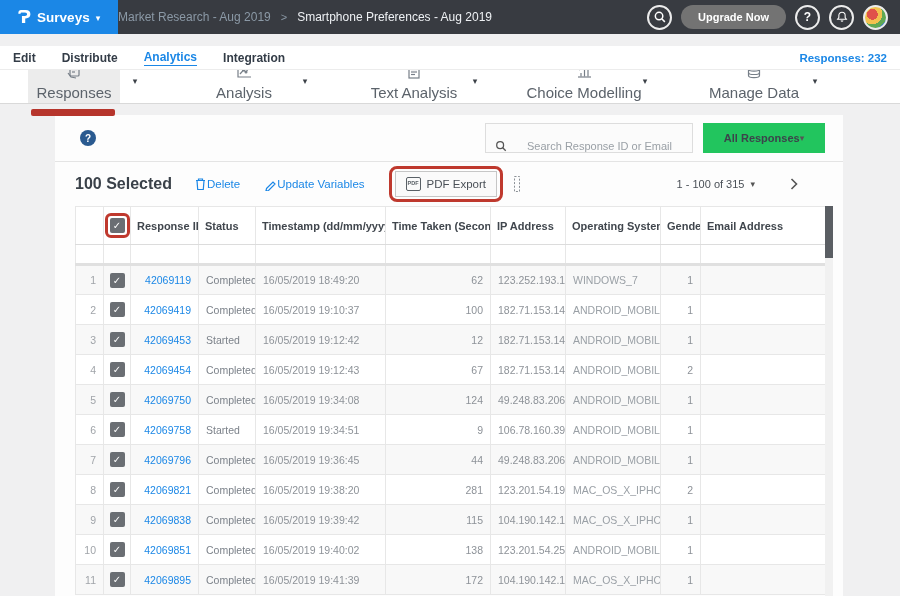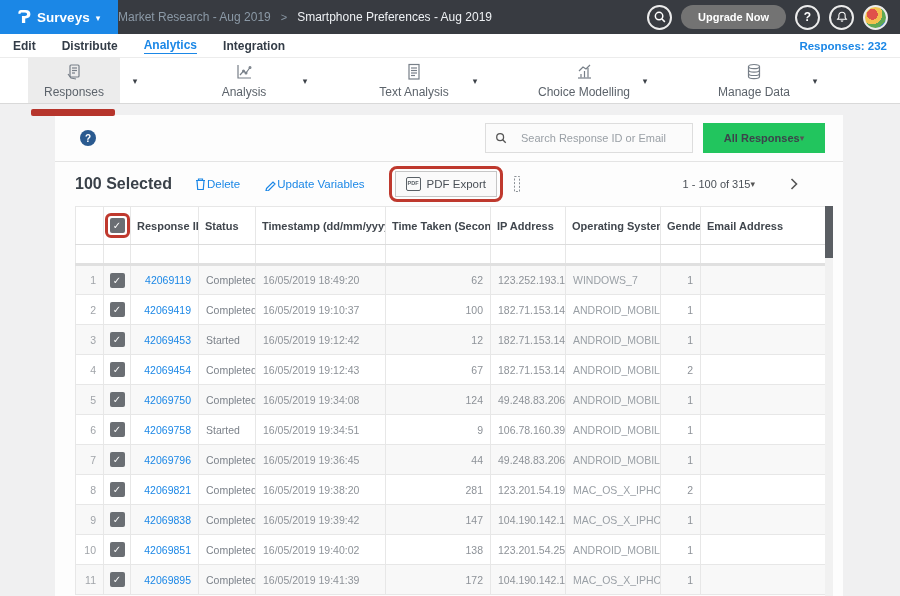--- a/index.html
+++ b/index.html
@@ -16,59 +16,59 @@
   .crumbs { display:flex; align-items:center; gap:10px; padding-left:0; font-size:12px; }
   .crumb-parent { color:#8b99a6; }
   .crumb-sep { color:#8b99a6; font-size:11px; }
   .crumb-current { color:#eef1f4; }
   .top-actions { margin-left:auto; display:flex; align-items:center; gap:9px; padding-right:12px; }
   .circle-btn { width:25px; height:25px; border:2px solid #ececec; border-radius:50%; display:flex; align-items:center; justify-content:center; color:#fff; font-size:12px; font-weight:bold; cursor:pointer; }
   .upgrade-btn { background:#737373; color:#fff; font-size:11px; font-weight:bold; border:none; border-radius:13px; padding:6px 17px; cursor:pointer; }
   .avatar { width:25px; height:25px; border:2px solid #ececec; border-radius:50%; background:radial-gradient(circle at 35% 35%, #e0524a 0 28%, #f2c14e 28% 52%, #5fa853 52% 74%, #3f7fc1 74% 100%); cursor:pointer; }
 
   
-  .nav { position:absolute; top:34px; left:0; width:900px; height:24px; background:#fff; display:flex; align-items:center; gap:26px; padding:0 13px; border-bottom:1px solid #ececec; z-index:4; }
+  .nav { position:absolute; top:46px; left:0; width:900px; height:24px; background:#fff; display:flex; align-items:center; gap:26px; padding:0 13px; border-bottom:1px solid #ececec; z-index:4; }
   .nav-item { font-size:12px; font-weight:600; color:#333c47; cursor:pointer; }
   .nav-item.active { color:#1b87e6; border-bottom:1px solid #1b87e6; padding-bottom:1px; }
   .responses-count { margin-left:auto; font-size:11.5px; font-weight:600; color:#1b87e6; }
 
   
   .ribbon { position:absolute; top:58px; left:0; width:900px; height:46px; background:#fff; border-bottom:1px solid #d9d9d9; display:flex; align-items:stretch; padding-left:28px; z-index:3; }
   .ribbon-item { position:relative; width:92px; display:flex; flex-direction:column; align-items:center; justify-content:center; gap:3px; cursor:pointer; }
   .ribbon-item.active { background:#ececec; }
   .ribbon-item.active::after { content:""; position:absolute; left:3px; right:5px; bottom:-13px; height:7px; background:#b6352c; border-radius:2px; }
-  .ribbon-label { font-size:12px; color:#5c636b; white-space:nowrap; }
+  .ribbon-label { font-size:15px; color:#5c636b; white-space:nowrap; }
   .ribbon-item svg { stroke:#777f88; fill:none; stroke-width:1.2; }
   .ribbon-caret { width:30px; margin-right:48px; display:flex; align-items:center; justify-content:center; color:#3c4148; font-size:9px; cursor:pointer; }
 
   
   .panel { position:absolute; left:55px; top:115px; width:788px; height:481px; background:#fdfdfd; }
   .viewer-head { height:46px; display:flex; align-items:center; padding:0 18px; }
   .viewer-title { font-size:15.5px; color:#5a616a; }
   .help-circle { width:16px; height:16px; border-radius:50%; background:#2a5a90; color:#fff; font-size:10px; font-weight:bold; display:flex; align-items:center; justify-content:center; margin-left:7px; cursor:pointer; }
-  .search-box { margin-left:auto; width:208px; height:30px; background:#fbfbfb; border:1px solid #ddd; display:flex; align-items:center; gap:14px; padding:0 9px; }
+  .search-box { margin-left:auto; width:208px; height:30px; background:#fbfbfb; border:1px solid #ddd; display:flex; align-items:flex-end; gap:20px; padding:0 9px; }
   .search-box svg { stroke:#555; fill:none; stroke-width:1.5; flex:none; }
   .search-box input { border:none; outline:none; background:transparent; font-size:11px; color:#444; width:100%; font-family:inherit; }
   .search-box input::placeholder { color:#9aa0a6; }
   .filter-dd { margin-left:10px; width:122px; height:30px; background:#22c55e; display:flex; align-items:center; justify-content:center; padding:0 11px; cursor:pointer; }
   .filter-dd .lbl { font-size:11px; font-weight:600; color:#3c434b; }
   .filter-dd .caret, .pagination .caret { font-size:9px; color:#555; }
 
   .divider { border-top:1px solid #e4e4e4; }
 
   
   .action-row { height:44px; display:flex; align-items:center; padding:0 20px; }
   .selected-label { font-size:16px; font-weight:bold; color:#3a4149; margin-right:22px; }
   .action { display:flex; align-items:center; color:#1b87e6; font-size:11.5px; margin-right:24px; cursor:pointer; }
   .action svg { stroke:#1b87e6; fill:none; stroke-width:1.2; }
   .anno-ring { border:3px solid #bf392e; border-radius:8px; padding:2px 3px; display:inline-flex; align-items:center; }
   .pdf-btn { border:1px solid #c6c6c6; background:#fafafa; height:26px; padding:0 10px; display:flex; align-items:center; gap:6px; font-size:11.5px; color:#4a5057; cursor:pointer;text-align:center; }
   .pdf-badge { font-size:5.5px; font-weight:bold; color:#596066; border:1px solid #596066; border-radius:2px; padding:3px 1px; line-height:1; }
   .col-icon { margin-left:8px; cursor:pointer; display:flex; }
-  .pagination { margin-left:auto; display:flex; align-items:center; font-size:11px; color:#4a5057; cursor:pointer; }
+  .pagination { margin-left:auto; display:flex; align-items:center; gap:6px; font-size:11px; color:#4a5057; cursor:pointer; }
   .page-next { margin-left:34px; margin-right:24px; cursor:pointer; display:flex; }
   .page-next svg { stroke:#555; fill:none; stroke-width:1.6; }
 
   
   .table-wrap { position:relative; margin-left:20px; width:768px; }
   table { border-collapse:collapse; table-layout:fixed; width:750px; background:#fff; }
   th, td { border:1px solid #e7e7e7; overflow:hidden; white-space:nowrap; }
   thead th { height:38px; background:#fff; font-size:11px; font-weight:600; color:#40464d; text-align:left; padding:0 6px; border-bottom:1px solid #dcdcdc; }
   tr.filter-row td { height:20px; background:#fff; }
   tr.data-row td { height:30px; font-size:10.5px; padding:0 7px; }
@@ -390,21 +390,21 @@
               <td class="c-os">MAC_OS_X_IPHONE</td>
               <td class="c-gender">2</td>
               <td class="c-email"></td>
             </tr>
             <tr class="data-row">
               <td class="c-num">9</td>
               <td class="c-check"><span class="checkbox">✓</span></td>
               <td class="c-id">42069838</td>
               <td class="c-status">Completed</td>
               <td class="c-ts">16/05/2019 19:39:42</td>
-              <td class="c-time">147</td>
+              <td class="c-time">115</td>
               <td class="c-ip">104.190.142.13</td>
               <td class="c-os">MAC_OS_X_IPHONE</td>
               <td class="c-gender">1</td>
               <td class="c-email"></td>
             </tr>
             <tr class="data-row">
               <td class="c-num">10</td>
               <td class="c-check"><span class="checkbox">✓</span></td>
               <td class="c-id">42069851</td>
               <td class="c-status">Completed</td>

